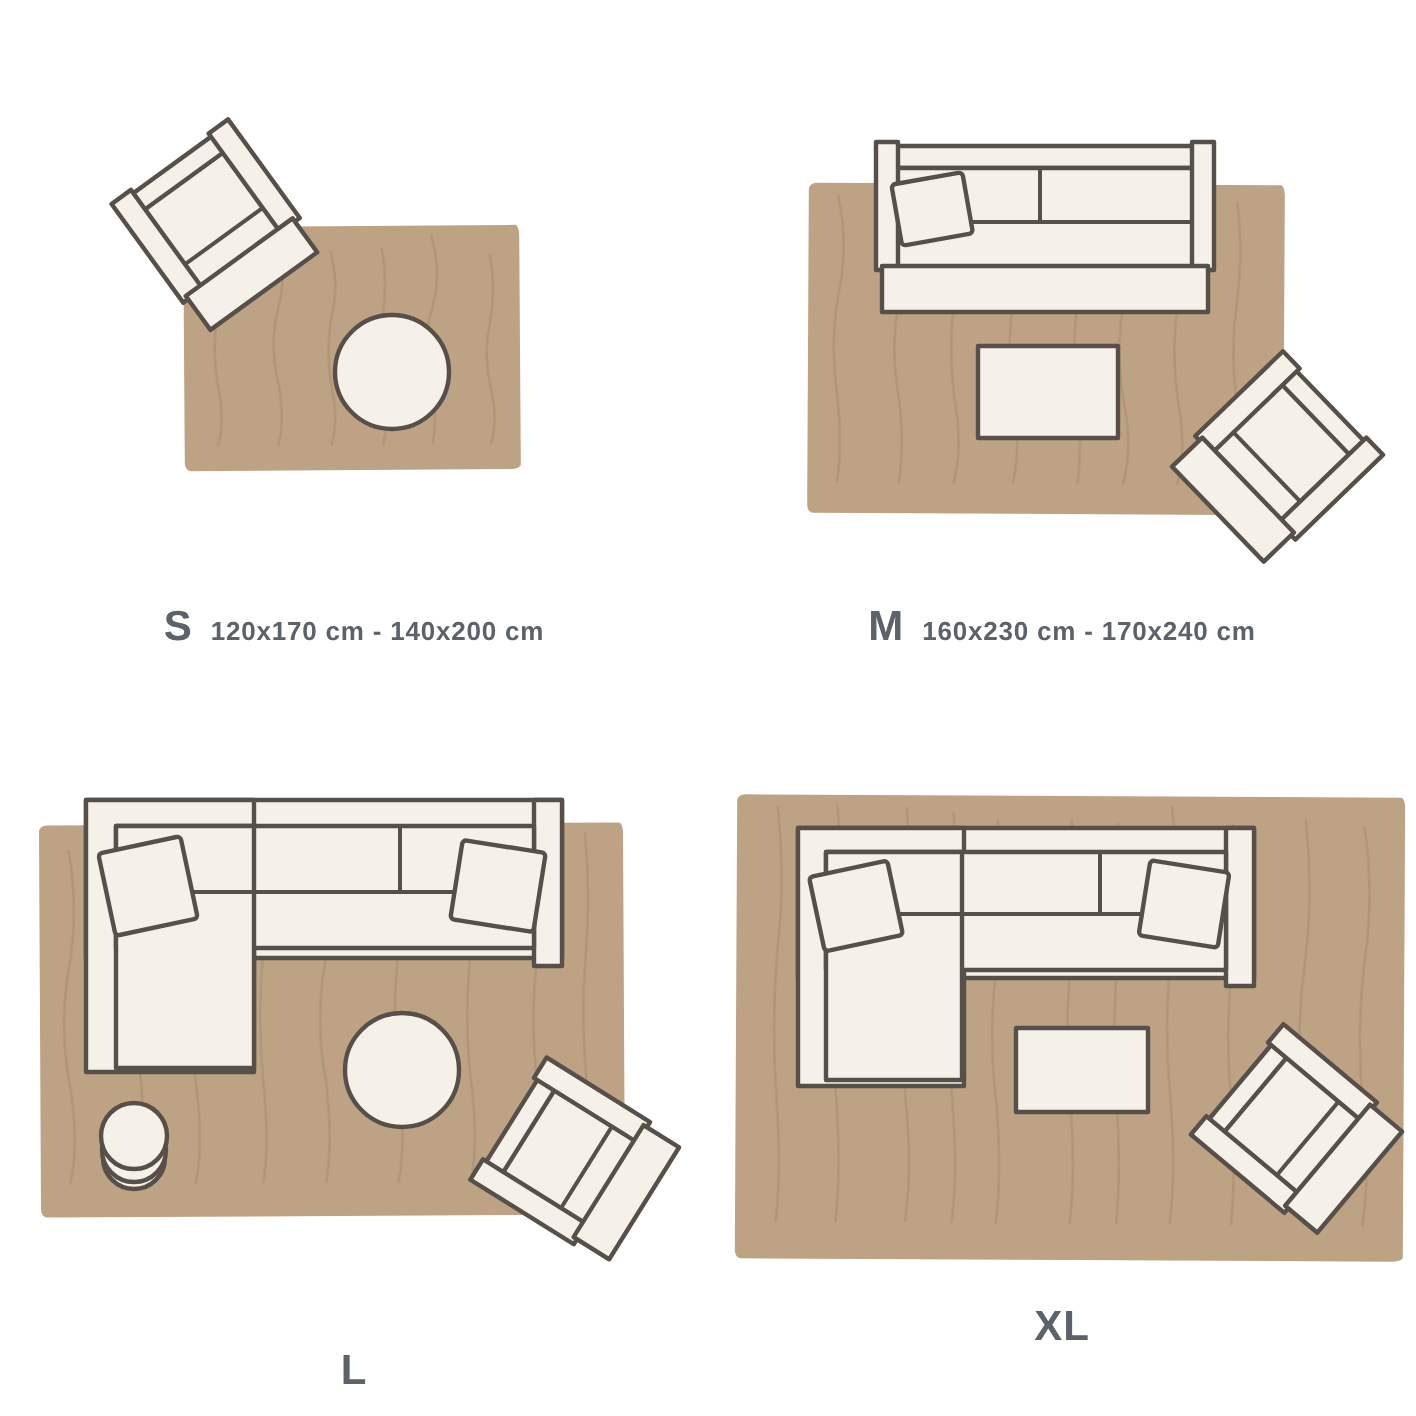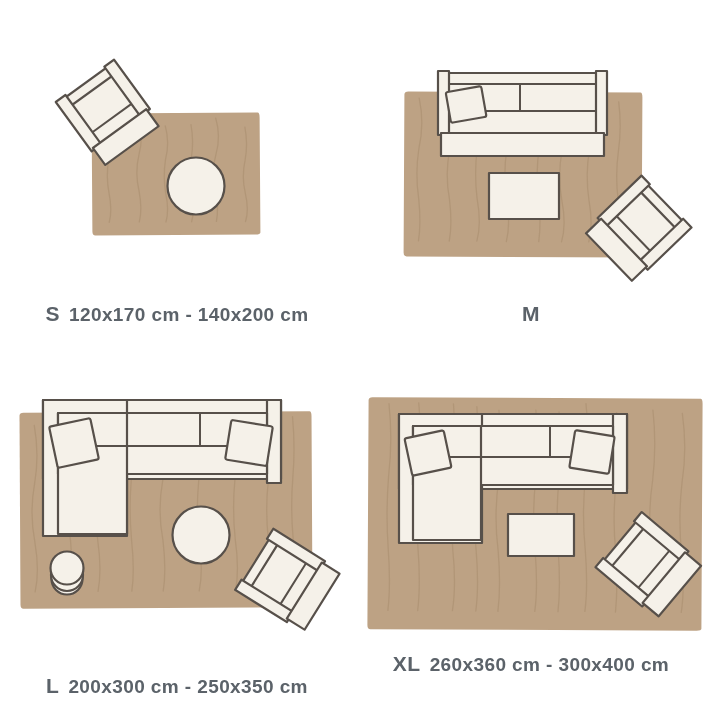--- a/index.html
+++ b/index.html
@@ -13,21 +13,21 @@
   .rug{position:absolute;background:var(--rug);border-radius:4px 2px 5px 3px/3px 5px 2px 4px}
   .rug svg{position:absolute;left:0;top:0;width:100%;height:100%;overflow:hidden}
   .rug-tex path{stroke:var(--rugLine);stroke-width:1.3;fill:none;opacity:.55;stroke-linecap:round}
   .furn{position:absolute;overflow:visible}
   .furn svg{overflow:visible;display:block}
   .f{fill:var(--furniture);stroke:var(--outline);stroke-width:2.2;stroke-linejoin:round}
   .ln{stroke:var(--outline);stroke-width:2;stroke-linecap:round}
   .size-label{position:absolute;width:354px;display:flex;justify-content:center;
     align-items:baseline;gap:9px;color:var(--text)}
   .size-letter{font-size:21px;font-weight:700;letter-spacing:.5px}
-  .size-range{font-size:19px;font-weight:700;letter-spacing:.4px}
+  .size-range{font-size:13px;font-weight:700;letter-spacing:.4px}
 </style>
 </head>
 <body>
 
 <div class="canvas">
 
   <div>
     <div class="rug" style="left:92px;top:113px;width:168px;height:122px;transform:rotate(-.4deg)">
       <svg class="rug-tex" viewBox="0 0 168 122">
           <path d="M16.9,10.6 q2.8,17.2 0,34.5 q-3.2,17.2 0,34.5 q3.3,17.2 0,29.3"></path>
@@ -96,20 +96,21 @@
         <rect class="f" x="10" y="2" width="52" height="11"></rect>
         <rect class="f" x="11" y="12" width="50" height="48"></rect>
         <line class="ln" x1="11" y1="46" x2="61" y2="46"></line>
         <rect class="f" x="0" y="0" width="12" height="61"></rect>
         <rect class="f" x="60" y="0" width="12" height="61"></rect>
         <rect class="f" x="3" y="59" width="66" height="21"></rect>
       </svg>
     </div>
     <div class="size-label" style="left:354px;top:302px">
       <span class="size-letter">M</span>
+      <span class="size-range">160x230 cm - 170x240 cm</span>
     </div>
   </div>
 
   <div>
     <div class="rug" style="left:20px;top:412px;width:292px;height:196px;transform:rotate(-.3deg)">
       <svg class="rug-tex" viewBox="0 0 292 196">
           <path d="M14.7,12.7 q5.1,29.2 0,58.4 q-5.4,29.2 0,58.4 q4.8,29.2 0,49.7"></path>
           <path d="M50.5,12.5 q4.4,29.3 0,58.5 q-4.2,29.3 0,58.5 q2.1,29.3 0,49.7"></path>
           <path d="M77.6,8.6 q3.1,29.9 0,59.8 q-3.7,29.9 0,59.8 q4.1,29.9 0,50.8"></path>
           <path d="M111.4,7.7 q5.4,30.1 0,60.1 q-2.5,30.1 0,60.1 q3.1,30.1 0,51.1"></path>
@@ -155,21 +156,20 @@
         <rect class="f" x="10" y="2" width="52" height="11"></rect>
         <rect class="f" x="11" y="12" width="50" height="48"></rect>
         <line class="ln" x1="11" y1="46" x2="61" y2="46"></line>
         <rect class="f" x="0" y="0" width="12" height="61"></rect>
         <rect class="f" x="60" y="0" width="12" height="61"></rect>
         <rect class="f" x="3" y="59" width="66" height="21"></rect>
       </svg>
     </div>
     <div class="size-label" style="left:0;top:674px">
       <span class="size-letter">L</span>
-      <span class="size-range">200x300 cm - 250x350 cm</span>
     </div>
   </div>
 
   <div>
     <div class="rug" style="left:368px;top:398px;width:334px;height:232px;transform:rotate(.3deg)">
       <svg class="rug-tex" viewBox="0 0 334 232">
           <path d="M20.4,6.5 q4.0,36.3 0,72.5 q-2.7,36.3 0,72.5 q2.8,36.3 0,61.6"></path>
           <path d="M50.2,5.6 q3.6,36.4 0,72.8 q-3.2,36.4 0,72.8 q2.9,36.4 0,61.9"></path>
           <path d="M84.9,6.4 q3.0,36.3 0,72.5 q-2.5,36.3 0,72.5 q3.9,36.3 0,61.7"></path>
           <path d="M108.3,9.0 q2.8,35.8 0,71.7 q-3.9,35.8 0,71.7 q3.2,35.8 0,60.9"></path>
@@ -210,17 +210,16 @@
         <rect class="f" x="10" y="2" width="52" height="11"></rect>
         <rect class="f" x="11" y="12" width="50" height="48"></rect>
         <line class="ln" x1="11" y1="46" x2="61" y2="46"></line>
         <rect class="f" x="0" y="0" width="12" height="61"></rect>
         <rect class="f" x="60" y="0" width="12" height="61"></rect>
         <rect class="f" x="3" y="59" width="66" height="21"></rect>
       </svg>
     </div>
     <div class="size-label" style="left:354px;top:652px">
       <span class="size-letter">XL</span>
-      <span class="size-range">260x360 cm - 300x400 cm</span>
     </div>
   </div>
 
 </div>
 
 </body></html>

